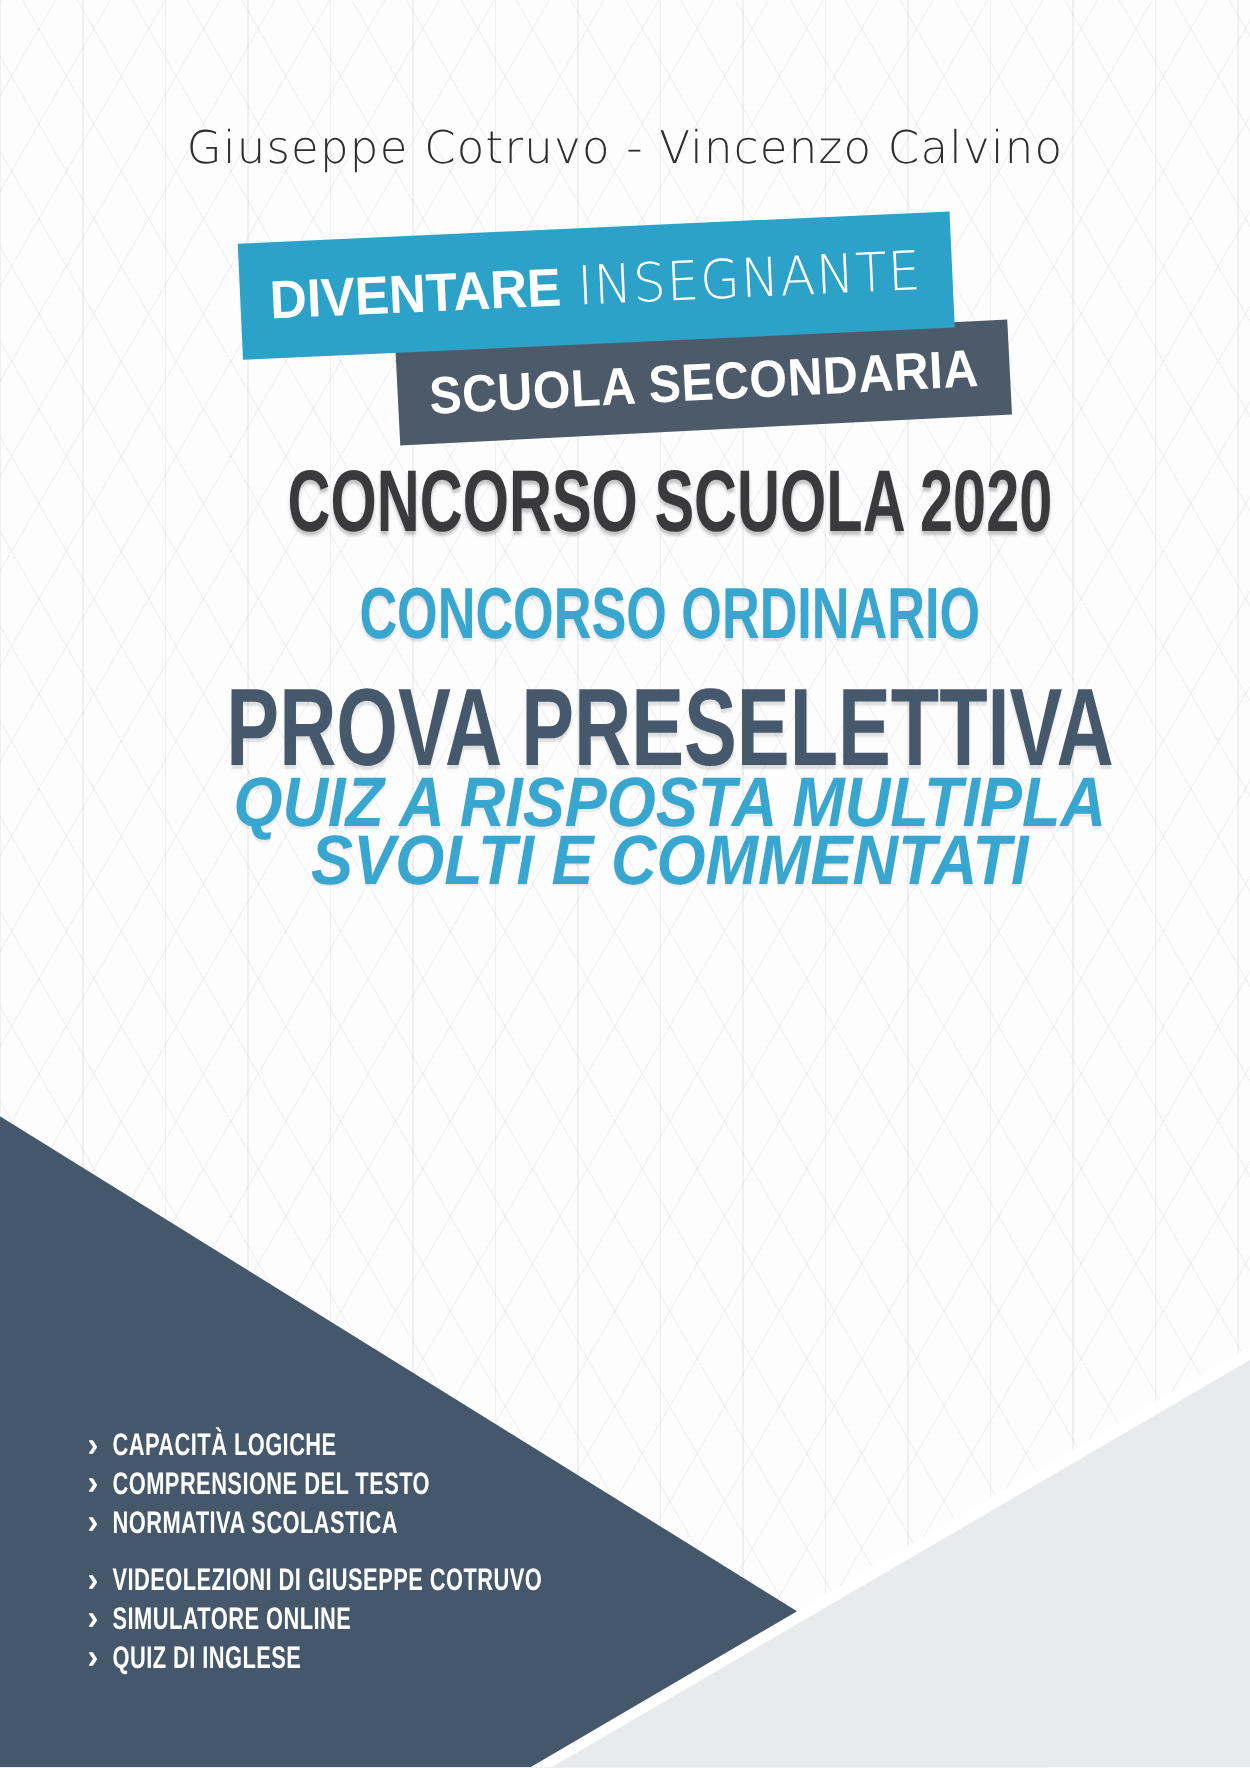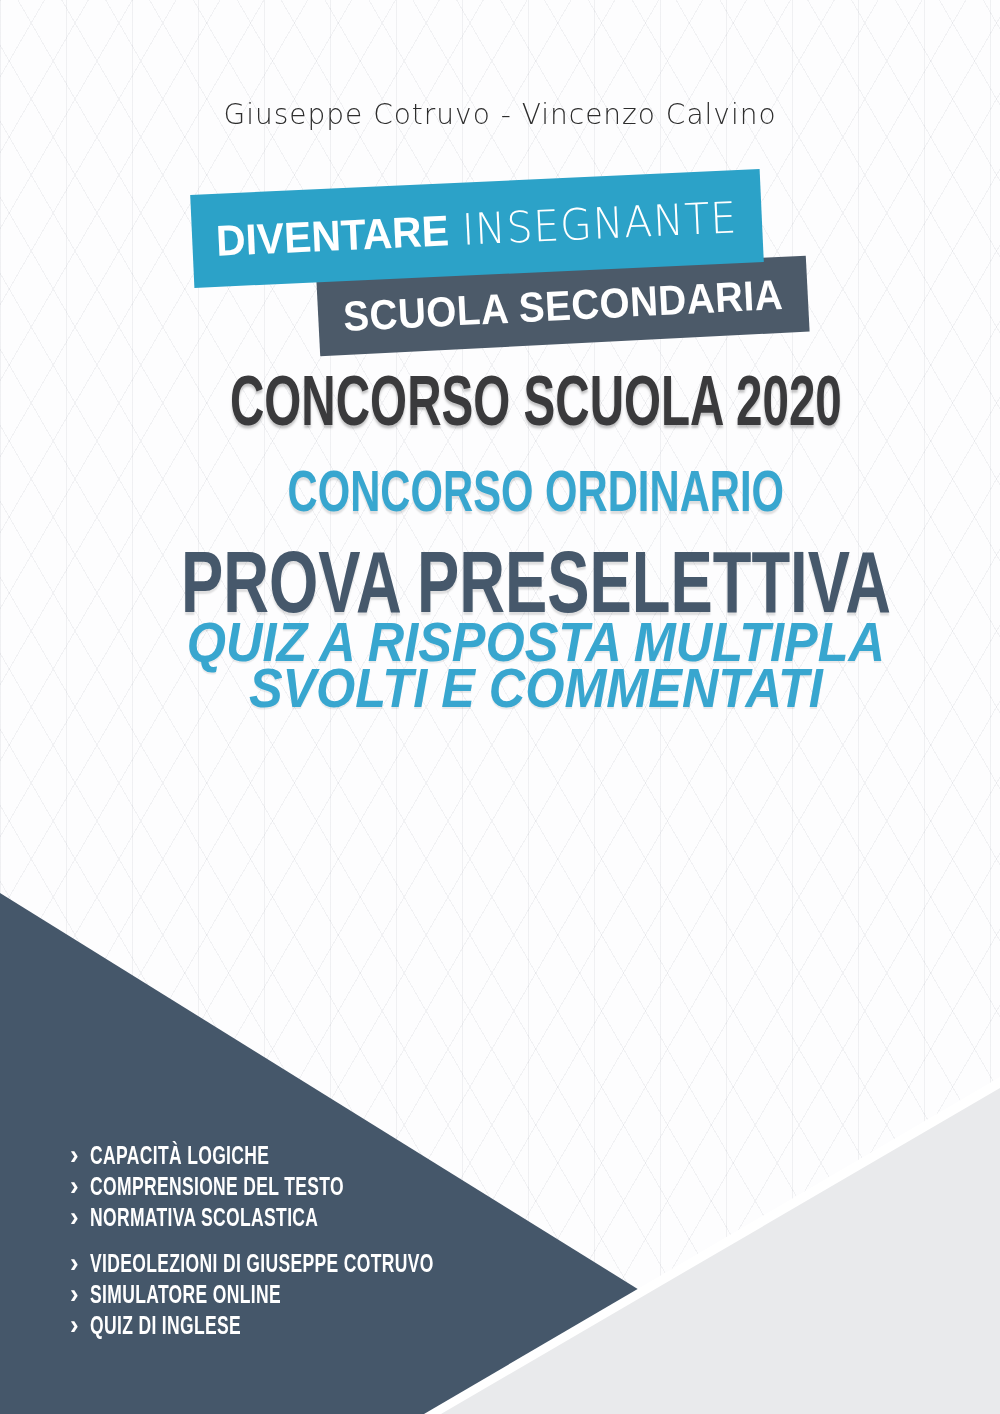--- a/index.html
+++ b/index.html
@@ -16,21 +16,21 @@
   
   .wedge { position:absolute; inset:0; }
   .wedge-dark  { background:#45576A; clip-path:polygon(0 893px, 839px 1414px, 0 1414px); z-index:1; }
   .wedge-white { background:#ffffff; clip-path:polygon(1000px 1077px, 424px 1414px, 1000px 1414px); z-index:2; }
   .wedge-gray  { background:#E9EAEC; clip-path:polygon(1000px 1088px, 441px 1414px, 1000px 1414px); z-index:3; }
 
   
   .author {
     position:absolute; top:98px; left:0; width:100%; text-align:center;
     font-family:"DejaVu Sans","Liberation Sans",sans-serif;
-    font-weight:200; font-size:28px; letter-spacing:1px; color:#2d2d2d; z-index:4;
+    font-weight:200; font-size:36px; letter-spacing:1px; color:#2d2d2d; z-index:4;
   }
 
   
   .band { position:absolute; display:flex; align-items:center; justify-content:center; white-space:nowrap; }
   .band-teal {
     left:192px; top:182px; width:570px; height:93px; background:#2CA2C8;
     transform:rotate(-2.6deg); z-index:6; color:#fff; font-size:43px;
   }
   .band-dark {
     left:318px; top:268px; width:490px; height:76px; background:#4C5A69;

